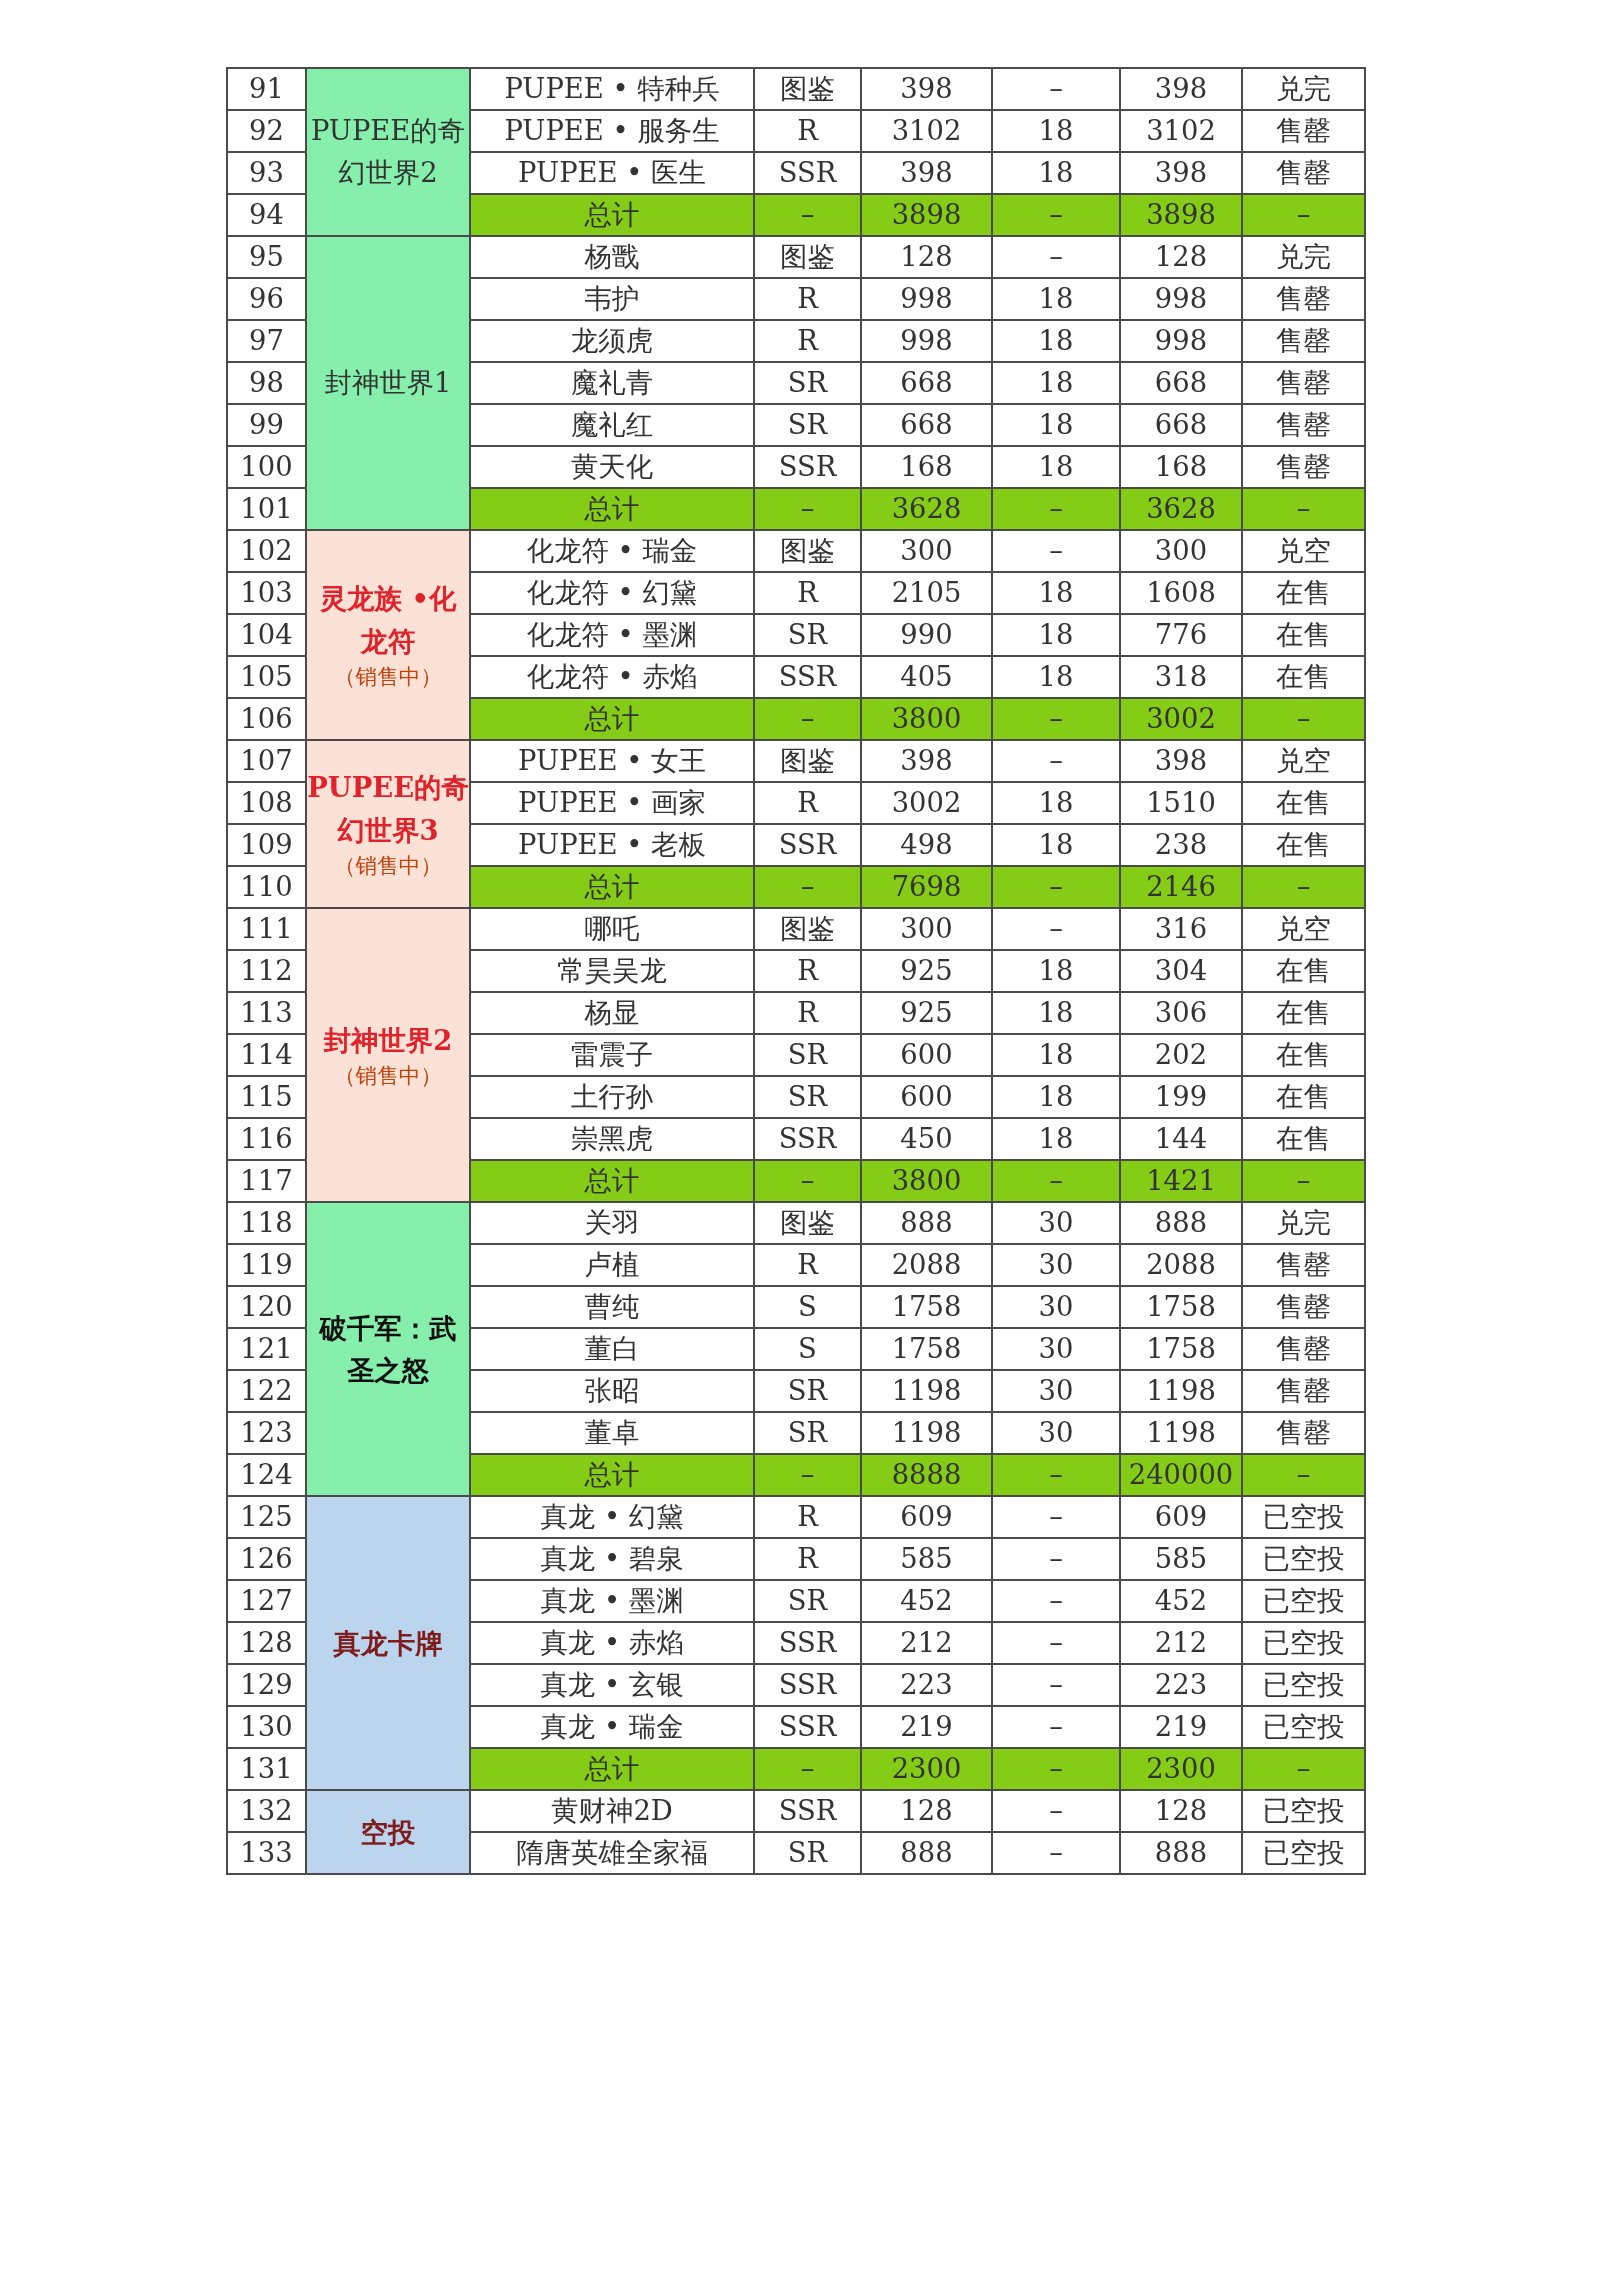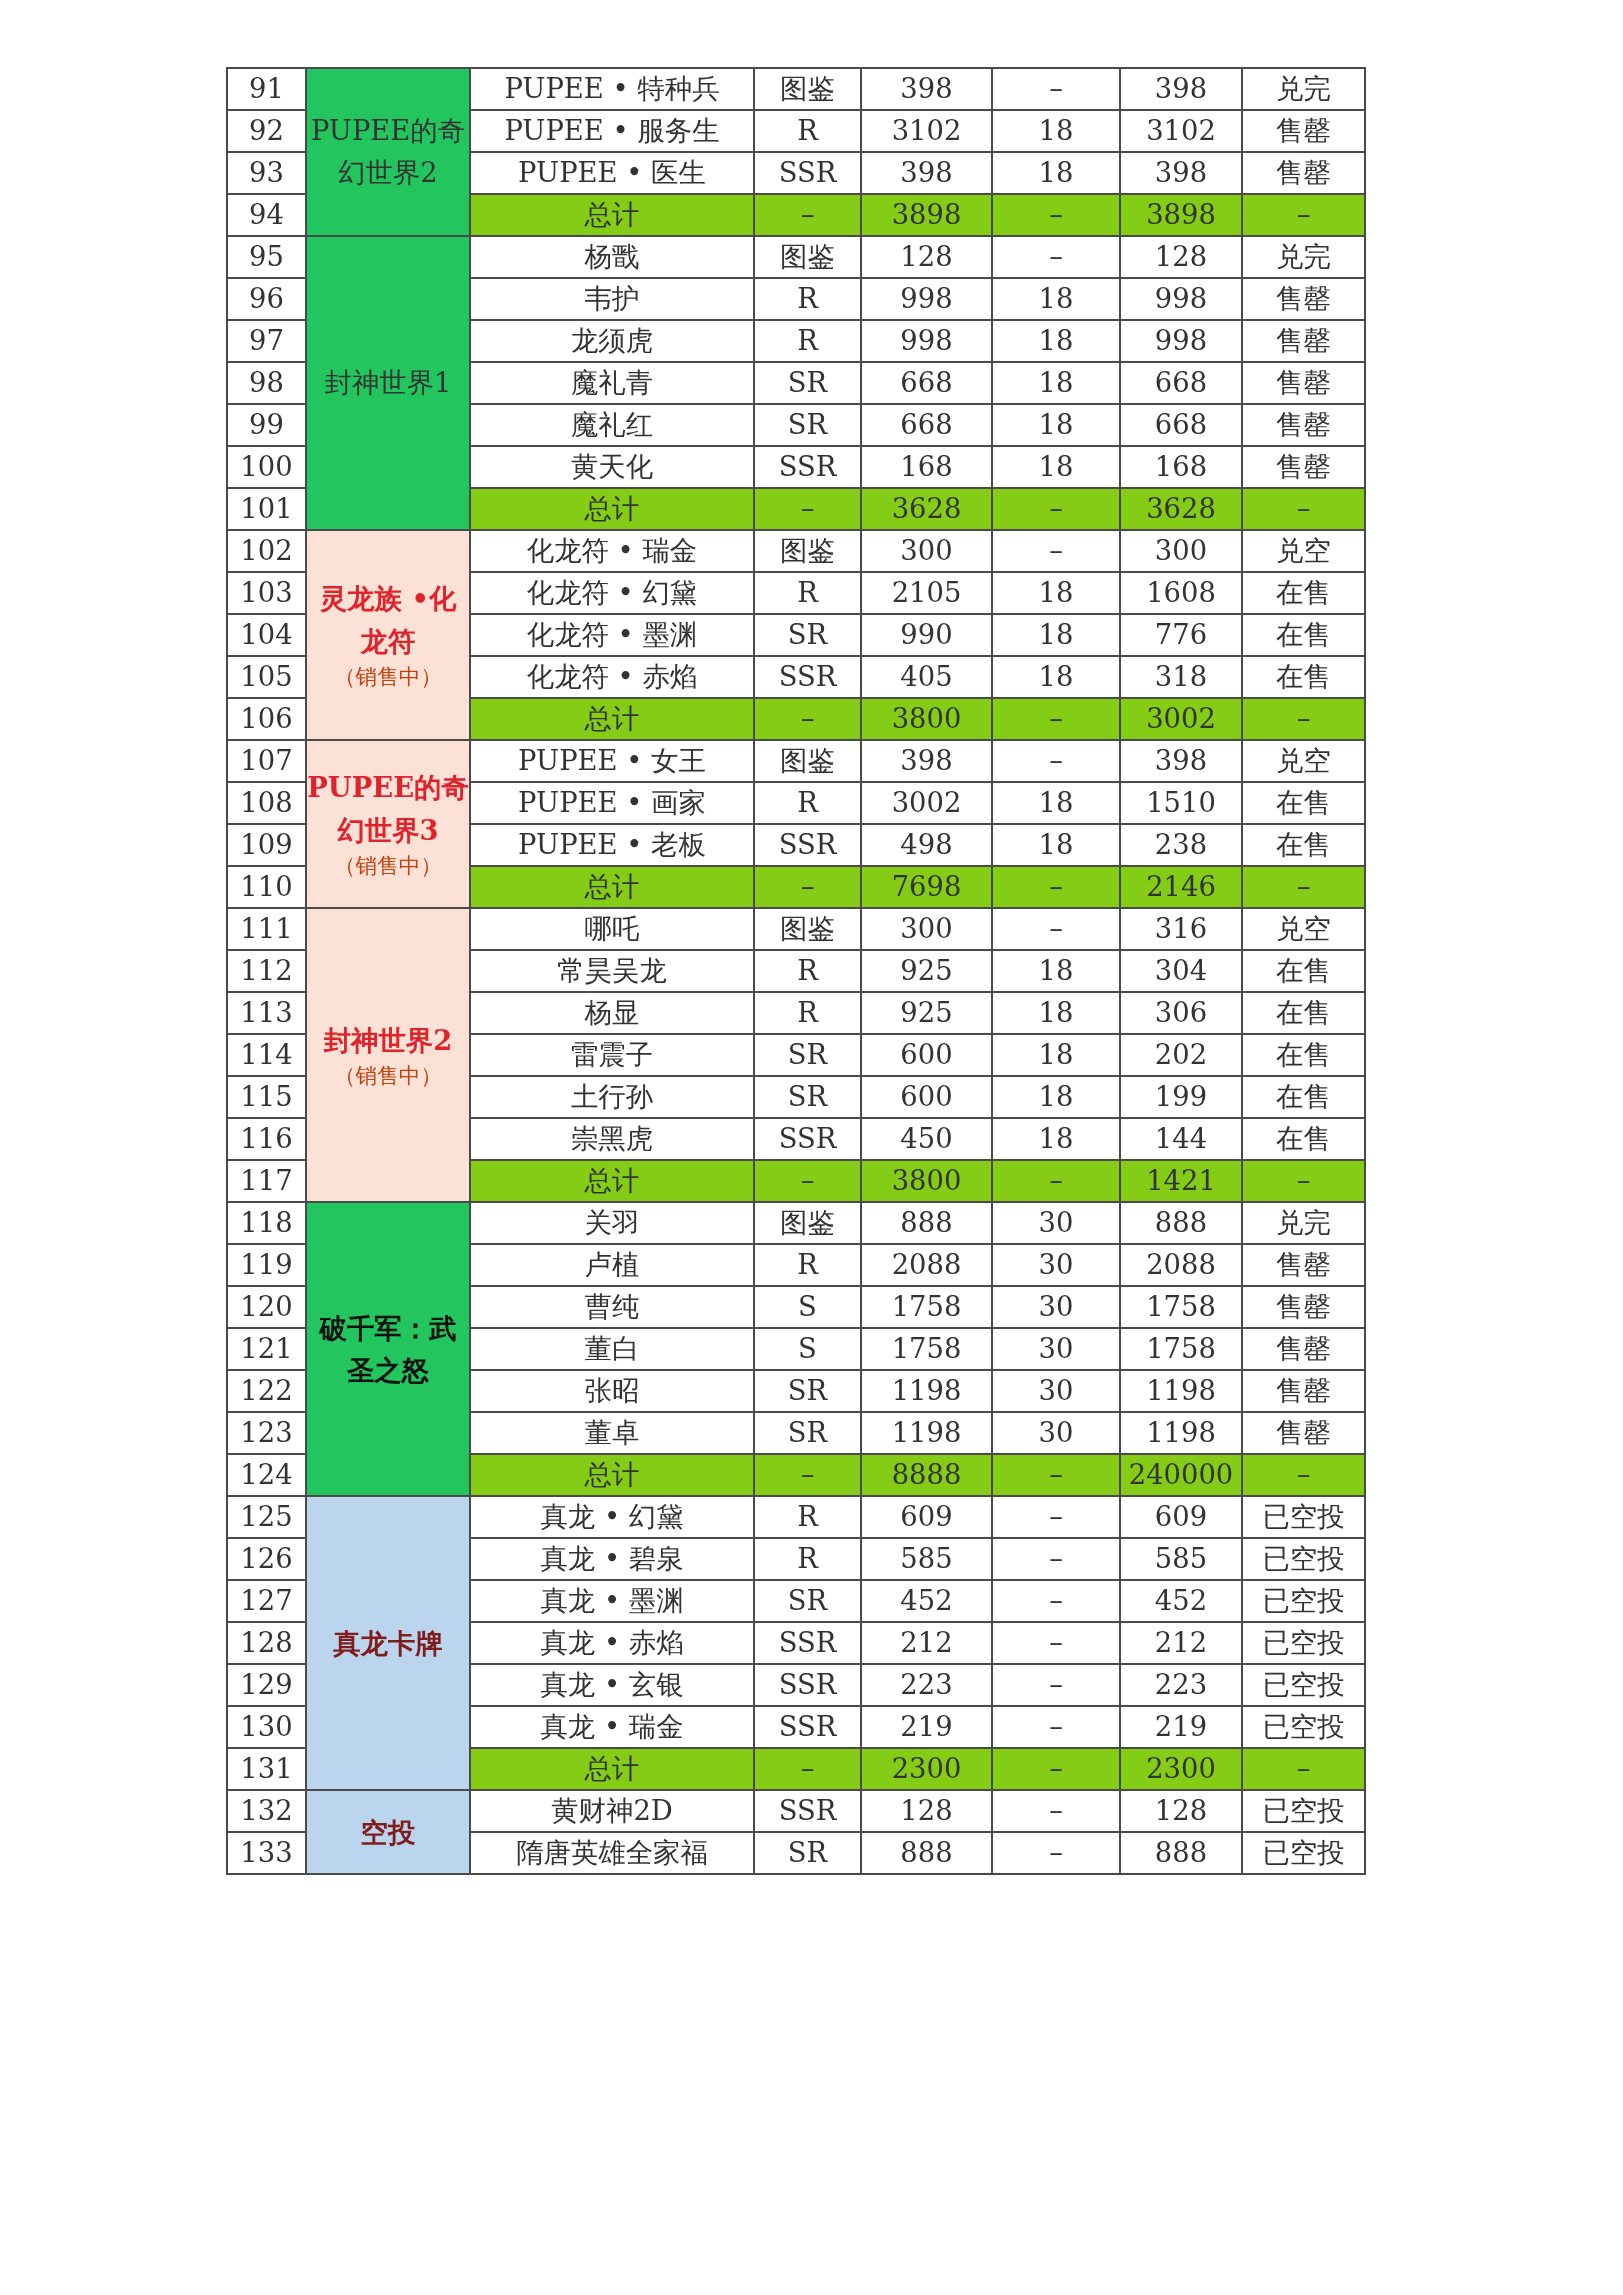--- a/index.html
+++ b/index.html
@@ -13,21 +13,21 @@
   .sheet td {
     border: 2.2px solid #4a4a4a;
     height: 40px; padding: 0;
     text-align: center; vertical-align: middle;
     font-size: 27.4px; line-height: 1.1;
     white-space: nowrap;
   }
   .sheet td.grp { white-space: normal; font-size: 27.4px; line-height: 1.55; }
   .sheet td.grp.red { background: #fbe1d6; color: #e0232a; font-weight: bold; }
   .sheet td.grp.blue { background: #bcd5ee; color: #7f1d1d; font-weight: bold; }
-  .sheet td.grp.plain { background: #22c55e; }
+  .sheet td.grp.plain { background: #86efac; }
   .sheet td.grp.bold { font-weight: bold; color: #111; }
   .sheet .sub { display: block; font-size: 21.6px; font-weight: normal; color: #c2410c; line-height: 1.4; }
   .sheet tr.total td.c { background: #84cc16; }
   .c-no { width: 79px; }
   .c-grp { width: 164px; }
   .c-name { width: 284px; }
   .c-rar { width: 107px; }
   .c-iss { width: 131px; }
   .c-lim { width: 128px; }
   .c-circ { width: 122px; }

